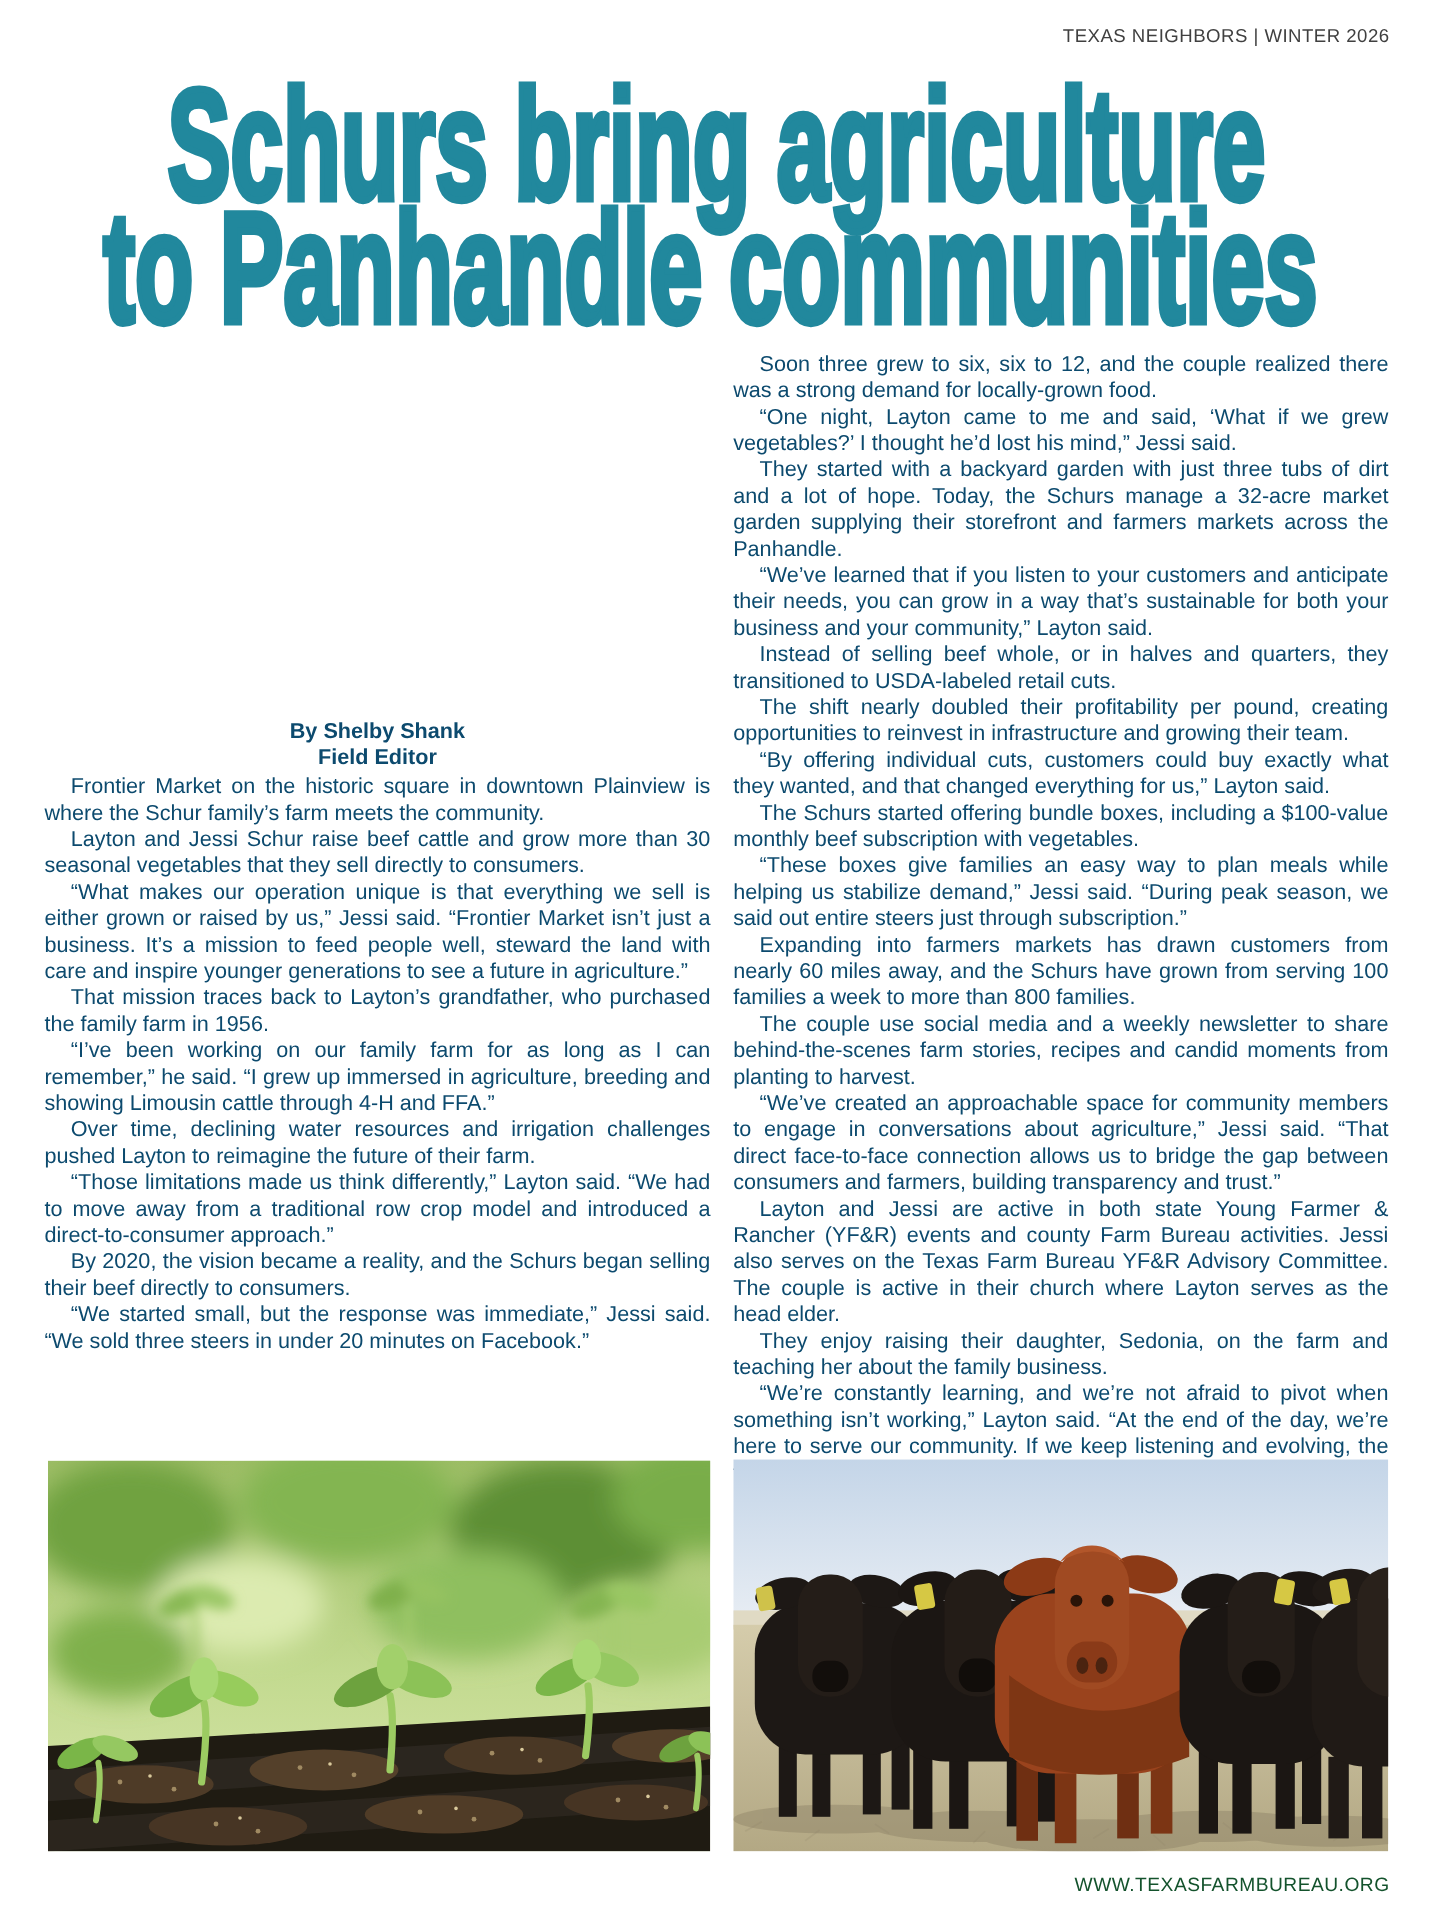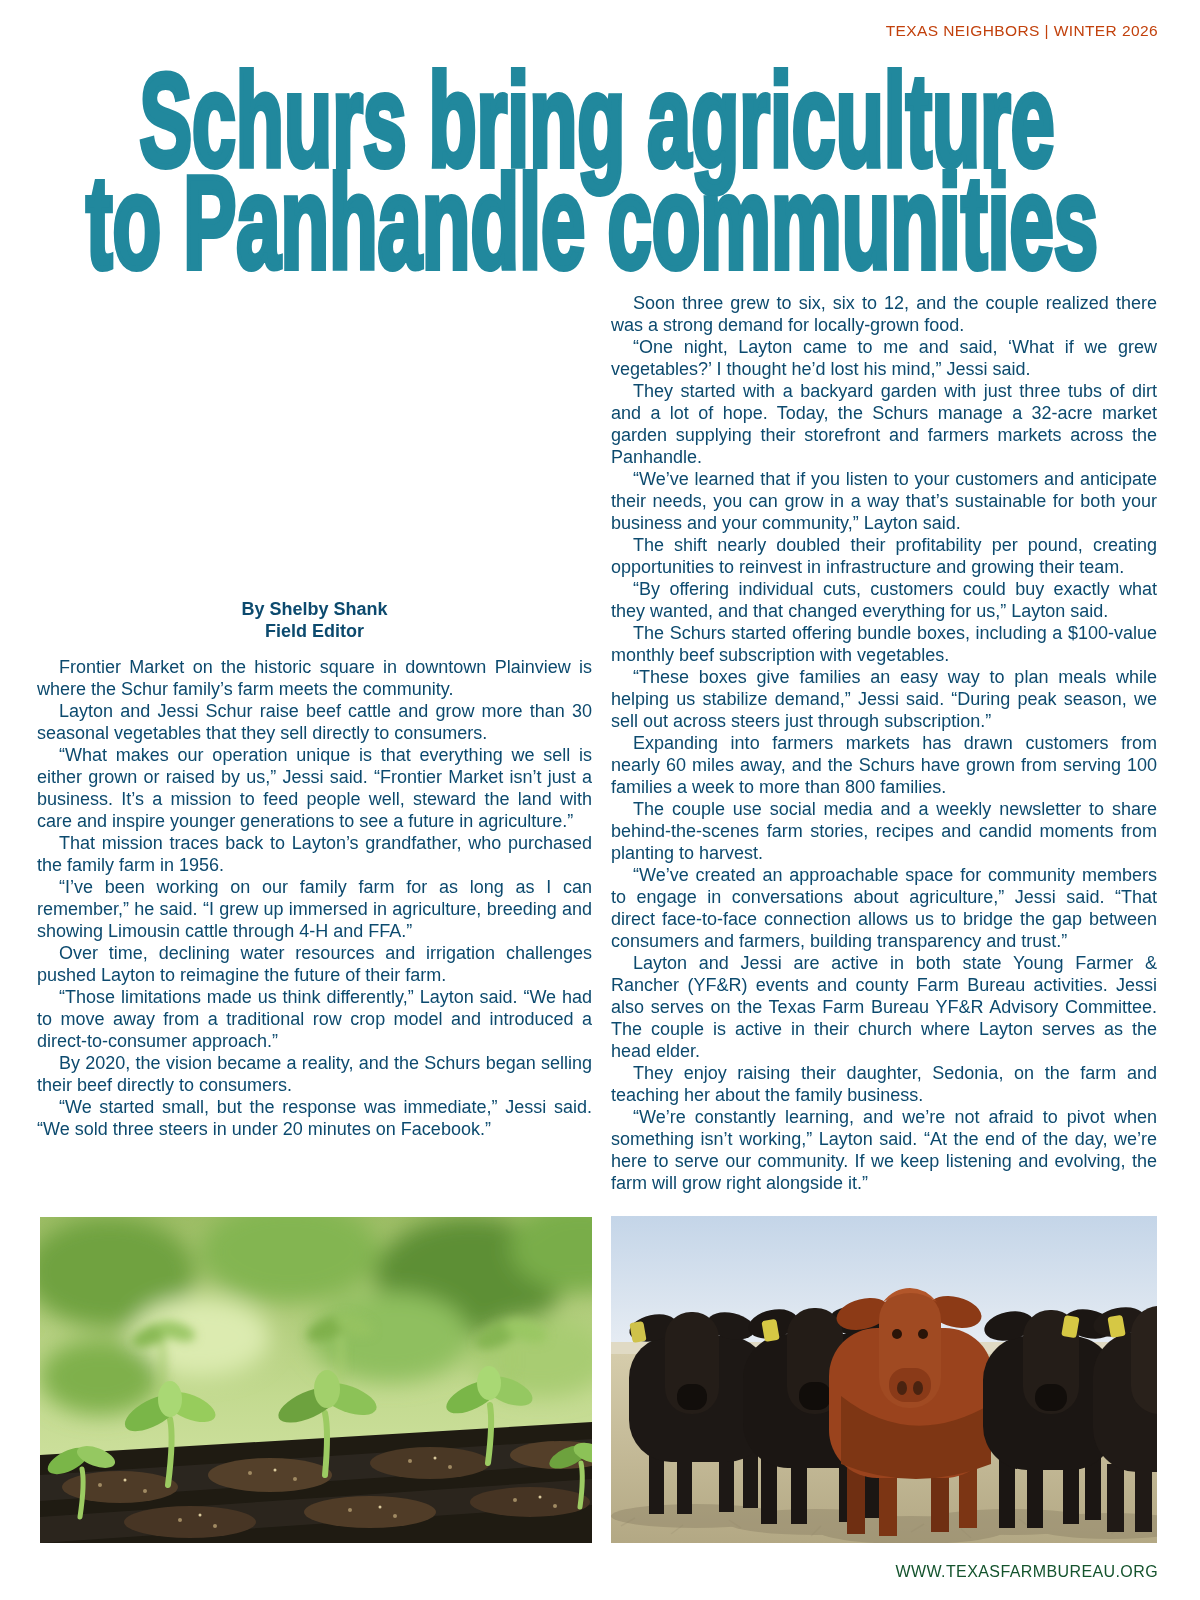--- a/index.html
+++ b/index.html
@@ -7,41 +7,41 @@
     position:relative;
     width:1200px;height:1600px;
     background:#ffffff;
     font-family:"Liberation Sans", sans-serif;
     color:#2a2a2a;
     overflow:hidden;
   }
   .masthead{
     position:absolute;top:22px;right:42px;
     font-size:15.5px;letter-spacing:.4px;
-    color:#c2410c;
+    color:#404040;
   }
   .headline-svg{position:absolute;top:40px;left:0;width:1200px;height:292px;}
   .headline-svg text{
     font-family:"Liberation Sans", sans-serif;
     font-weight:bold;
     fill:#21889d;stroke:#21889d;
   }
   .col{
     position:absolute;
     font-size:18px;line-height:22px;
     text-align:justify;
     color:#0c4a6e;
   }
   .col p{margin:0;text-indent:22px;}
   .col-left{left:37px;top:598px;width:555px;}
   .col-right{left:611px;top:292px;width:546px;}
   .byline{
     text-align:center;font-weight:bold;
     font-size:18px;line-height:22px;
-    margin:0 0 14px 0;
+    margin:0 0 2px 0;
   }
   .byline div{text-indent:0;}
   .photo{position:absolute;overflow:hidden;}
   .photo svg{display:block;}
   .photo-left{left:40px;top:1217px;width:552px;height:326px;}
   .photo-right{left:611px;top:1216px;width:546px;height:327px;}
   .footer{
     position:absolute;top:1563px;right:42px;
     font-size:16px;letter-spacing:.4px;
     color:#14532d;
@@ -57,24 +57,25 @@
   <svg class="headline-svg" viewBox="0 0 1200 292" xmlns="http://www.w3.org/2000/svg">
     <text x="597" y="126" font-size="131" stroke-width="6" text-anchor="middle" textLength="915" lengthAdjust="spacingAndGlyphs">Schurs bring agriculture</text>
     <text x="592" y="228" font-size="131" stroke-width="6" text-anchor="middle" textLength="1012" lengthAdjust="spacingAndGlyphs">to Panhandle communities</text>
   </svg>
 
   <div class="col col-right">
     <p>Soon three grew to six, six to 12, and the couple realized there was a strong demand for locally-grown food.</p>
     <p>“One night, Layton came to me and said, ‘What if we grew vegetables?’ I thought he’d lost his mind,” Jessi said.</p>
     <p>They started with a backyard garden with just three tubs of dirt and a lot of hope. Today, the Schurs manage a 32-acre market garden supplying their storefront and farmers markets across the Panhandle.</p>
     <p>“We’ve learned that if you listen to your customers and anticipate their needs, you can grow in a way that’s sustainable for both your business and your community,” Layton said.</p>
+    <p>Instead of selling beef whole, or in halves and quarters, they transitioned to USDA-labeled retail cuts.</p>
     <p>The shift nearly doubled their profitability per pound, creating opportunities to reinvest in infrastructure and growing their team.</p>
     <p>“By offering individual cuts, customers could buy exactly what they wanted, and that changed everything for us,” Layton said.</p>
     <p>The Schurs started offering bundle boxes, including a $100-value monthly beef subscription with vegetables.</p>
-    <p>“These boxes give families an easy way to plan meals while helping us stabilize demand,” Jessi said. “During peak season, we sell out across steers just through subscription.”</p>
+    <p>“These boxes give families an easy way to plan meals while helping us stabilize demand,” Jessi said. “During peak season, we said out entire steers just through subscription.”</p>
     <p>Expanding into farmers markets has drawn customers from nearly 60 miles away, and the Schurs have grown from serving 100 families a week to more than 800 families.</p>
     <p>The couple use social media and a weekly newsletter to share behind-the-scenes farm stories, recipes and candid moments from planting to harvest.</p>
     <p>“We’ve created an approachable space for community members to engage in conversations about agriculture,” Jessi said. “That direct face-to-face connection allows us to bridge the gap between consumers and farmers, building transparency and trust.”</p>
     <p>Layton and Jessi are active in both state Young Farmer &amp; Rancher (YF&amp;R) events and county Farm Bureau activities. Jessi also serves on the Texas Farm Bureau YF&amp;R Advisory Committee. The couple is active in their church where Layton serves as the head elder.</p>
     <p>They enjoy raising their daughter, Sedonia, on the farm and teaching her about the family business.</p>
     <p>“We’re constantly learning, and we’re not afraid to pivot when something isn’t working,” Layton said. “At the end of the day, we’re here to serve our community. If we keep listening and evolving, the farm will grow right alongside it.”</p>
   </div>
 
   <div class="col col-left">
     <div class="byline">

